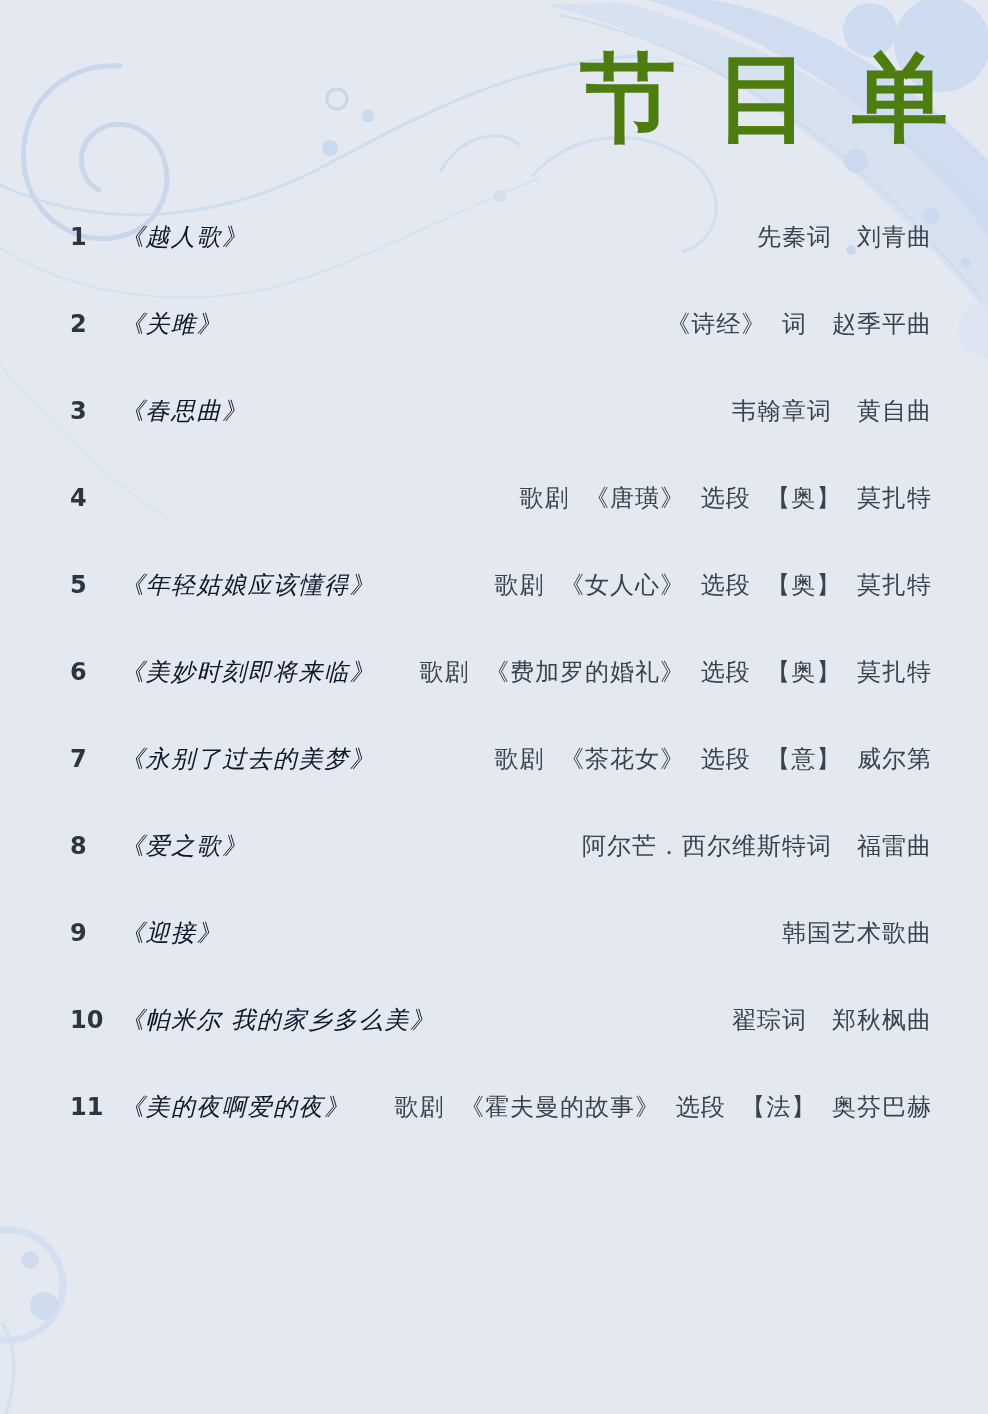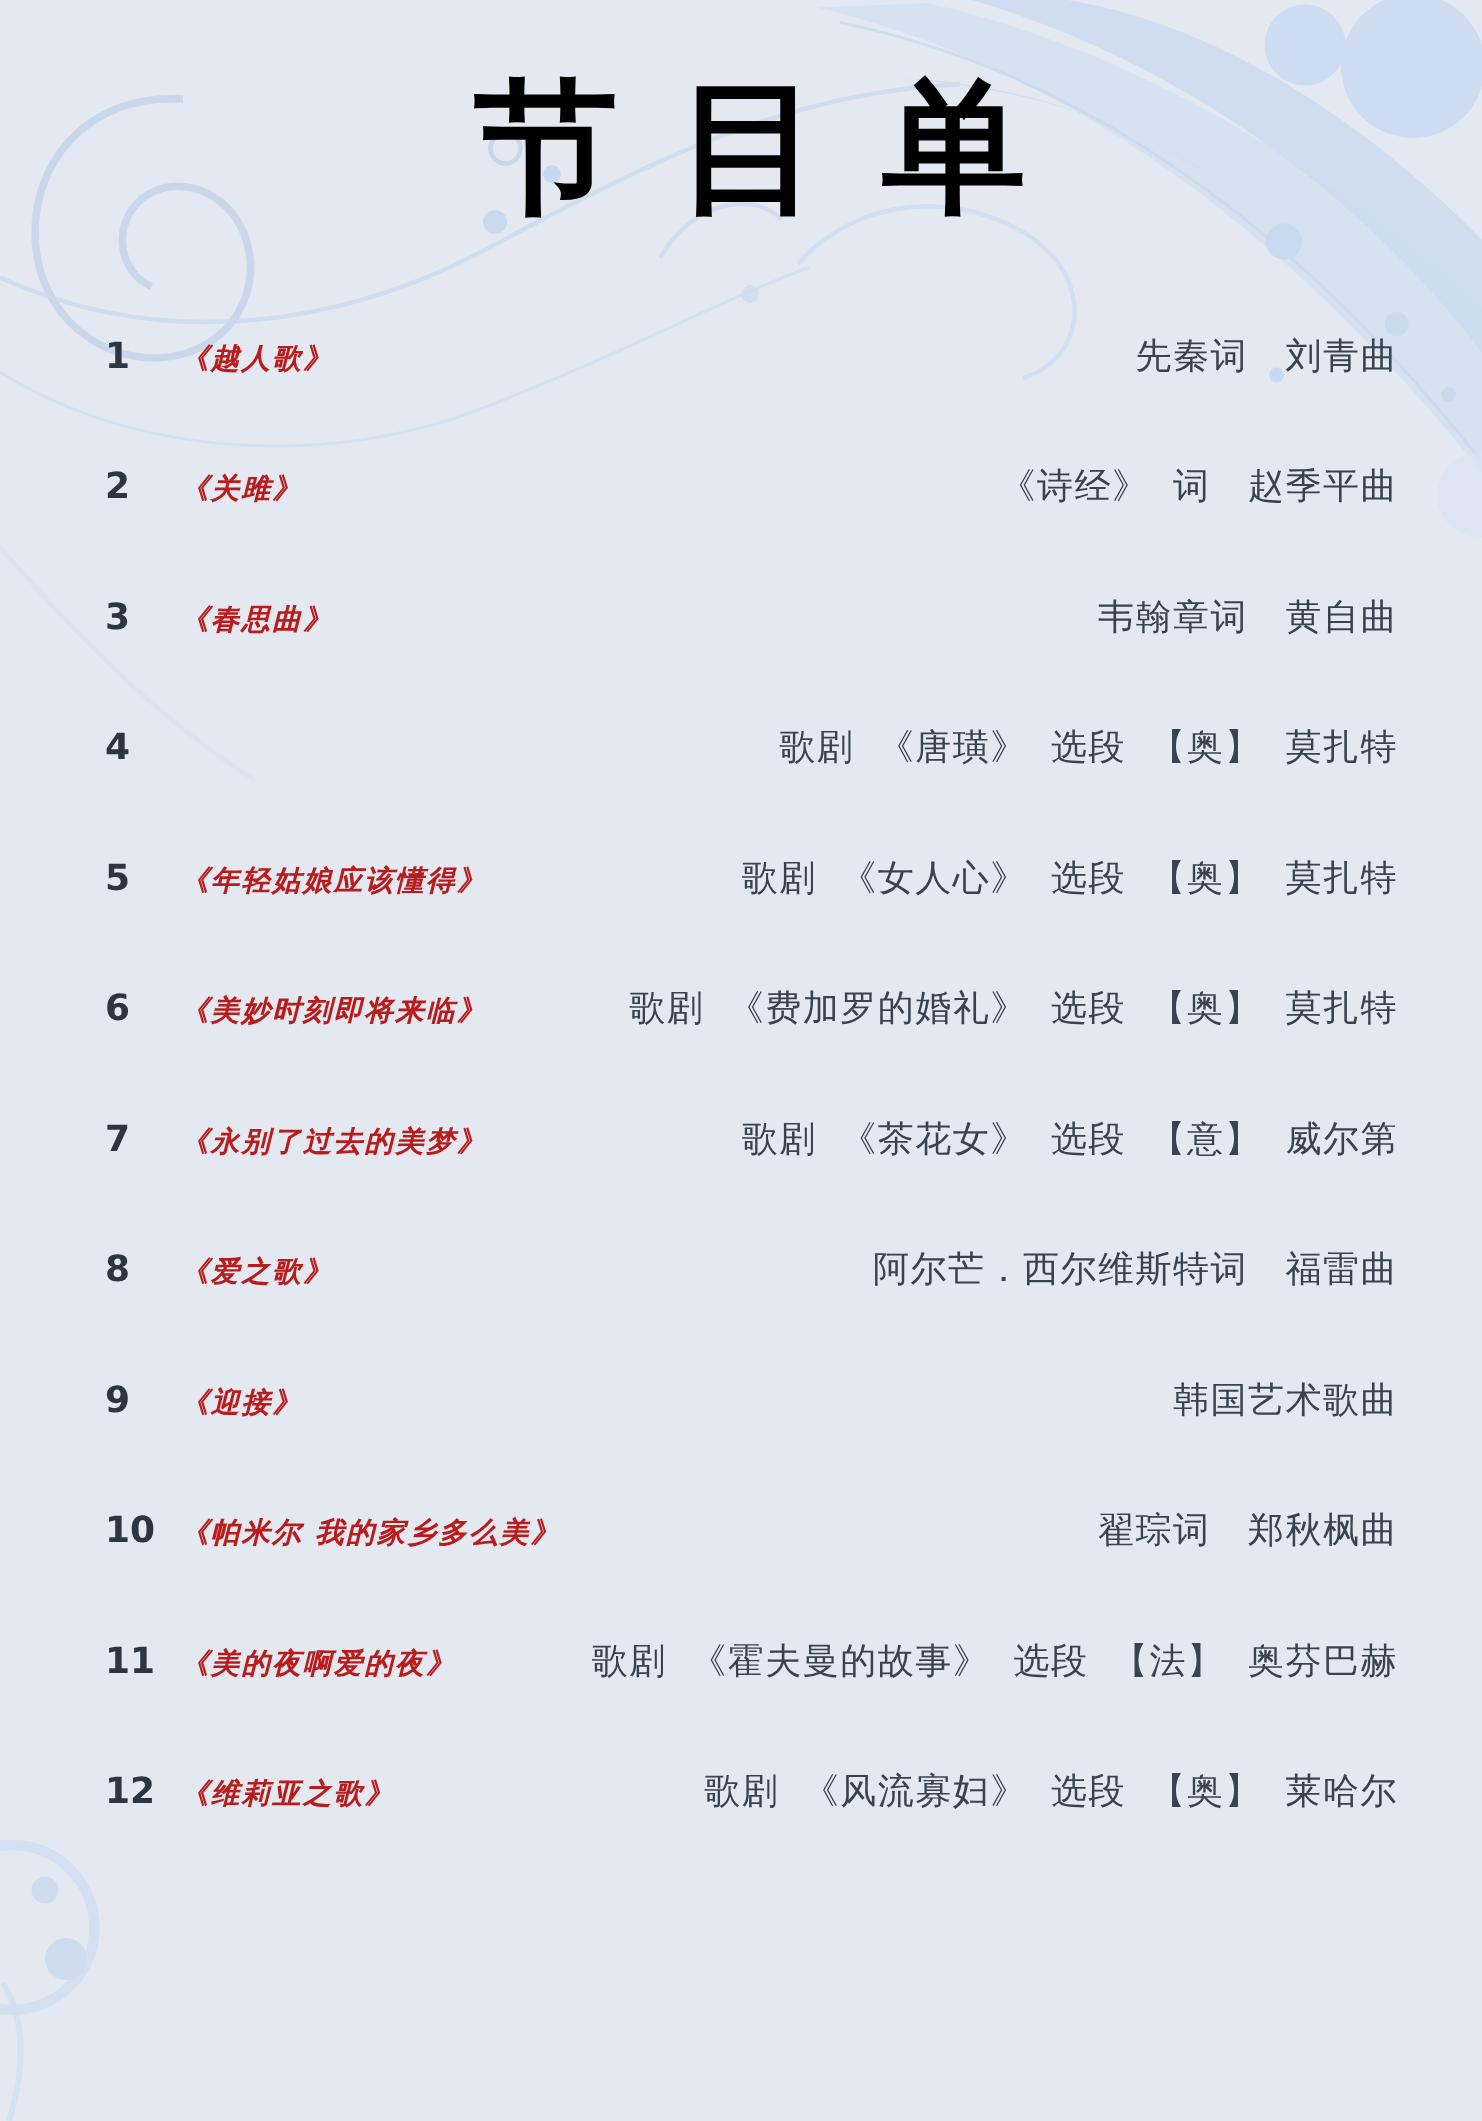--- a/index.html
+++ b/index.html
@@ -10,46 +10,46 @@
     background:#e4e9f1;
     overflow:hidden;
     font-family:"DejaVu Serif","Liberation Serif",serif;
     color:#323c48;
   }
   svg.bg { position:absolute; left:0; top:0; width:988px; height:1414px; }
 
   .title {
     position:absolute; top:38px; left:0; width:100%;
     margin:0;
-    text-align:center;
+    text-align:right;
     font-size:96px; line-height:1.25;
     font-weight:bold;
     letter-spacing:40px; text-indent:52px;
-    color:#000000;
+    color:#4d7c0f;
   }
 
   .list {
     position:absolute; left:70px; right:56px; top:221px;
   }
   .row {
     display:flex; align-items:baseline;
     height:26px; margin-bottom:61px;
     white-space:nowrap;
   }
   .num {
     width:50px; flex:0 0 50px;
     font-family:"DejaVu Sans","Liberation Sans",sans-serif;
     font-weight:700; font-size:24px;
     color:#2c3540;
   }
   .song {
-    font-size:19px; font-weight:700;
+    font-size:24px; font-weight:400;
     letter-spacing:1.5px;
     font-style:italic;
-    color:#b91c1c;
+    color:#0f172a;
   }
   .credit {
     margin-left:auto;
     font-size:24px;
     word-spacing:7px;
     letter-spacing:1px;
     color:#39434f;
   }
 </style>
 </head>
@@ -163,21 +163,16 @@
       <span class="song">《帕米尔 我的家乡多么美》</span>
       <span class="credit">翟琮词　郑秋枫曲</span>
     </div>
 
     <div class="row">
       <span class="num">11</span>
       <span class="song">《美的夜啊爱的夜》</span>
       <span class="credit">歌剧 《霍夫曼的故事》 选段 【法】 奥芬巴赫</span>
     </div>
 
-    <div class="row">
-      <span class="num">12</span>
-      <span class="song">《维莉亚之歌》</span>
-      <span class="credit">歌剧 《风流寡妇》 选段 【奥】 莱哈尔</span>
-    </div>
 
   </main>
 
 </div>
 
 </body></html>

